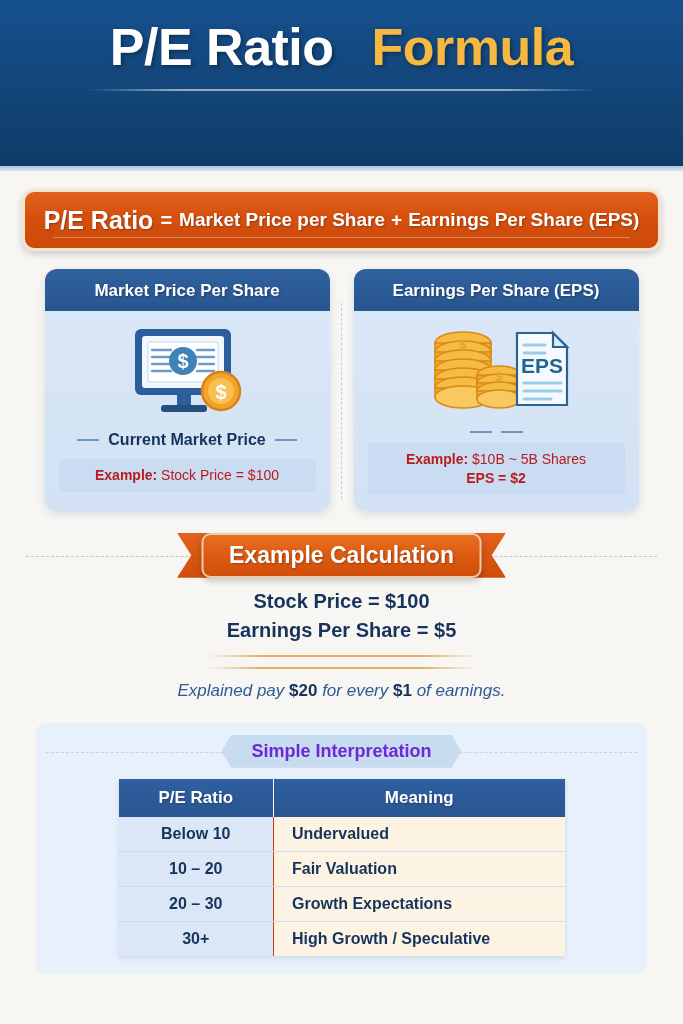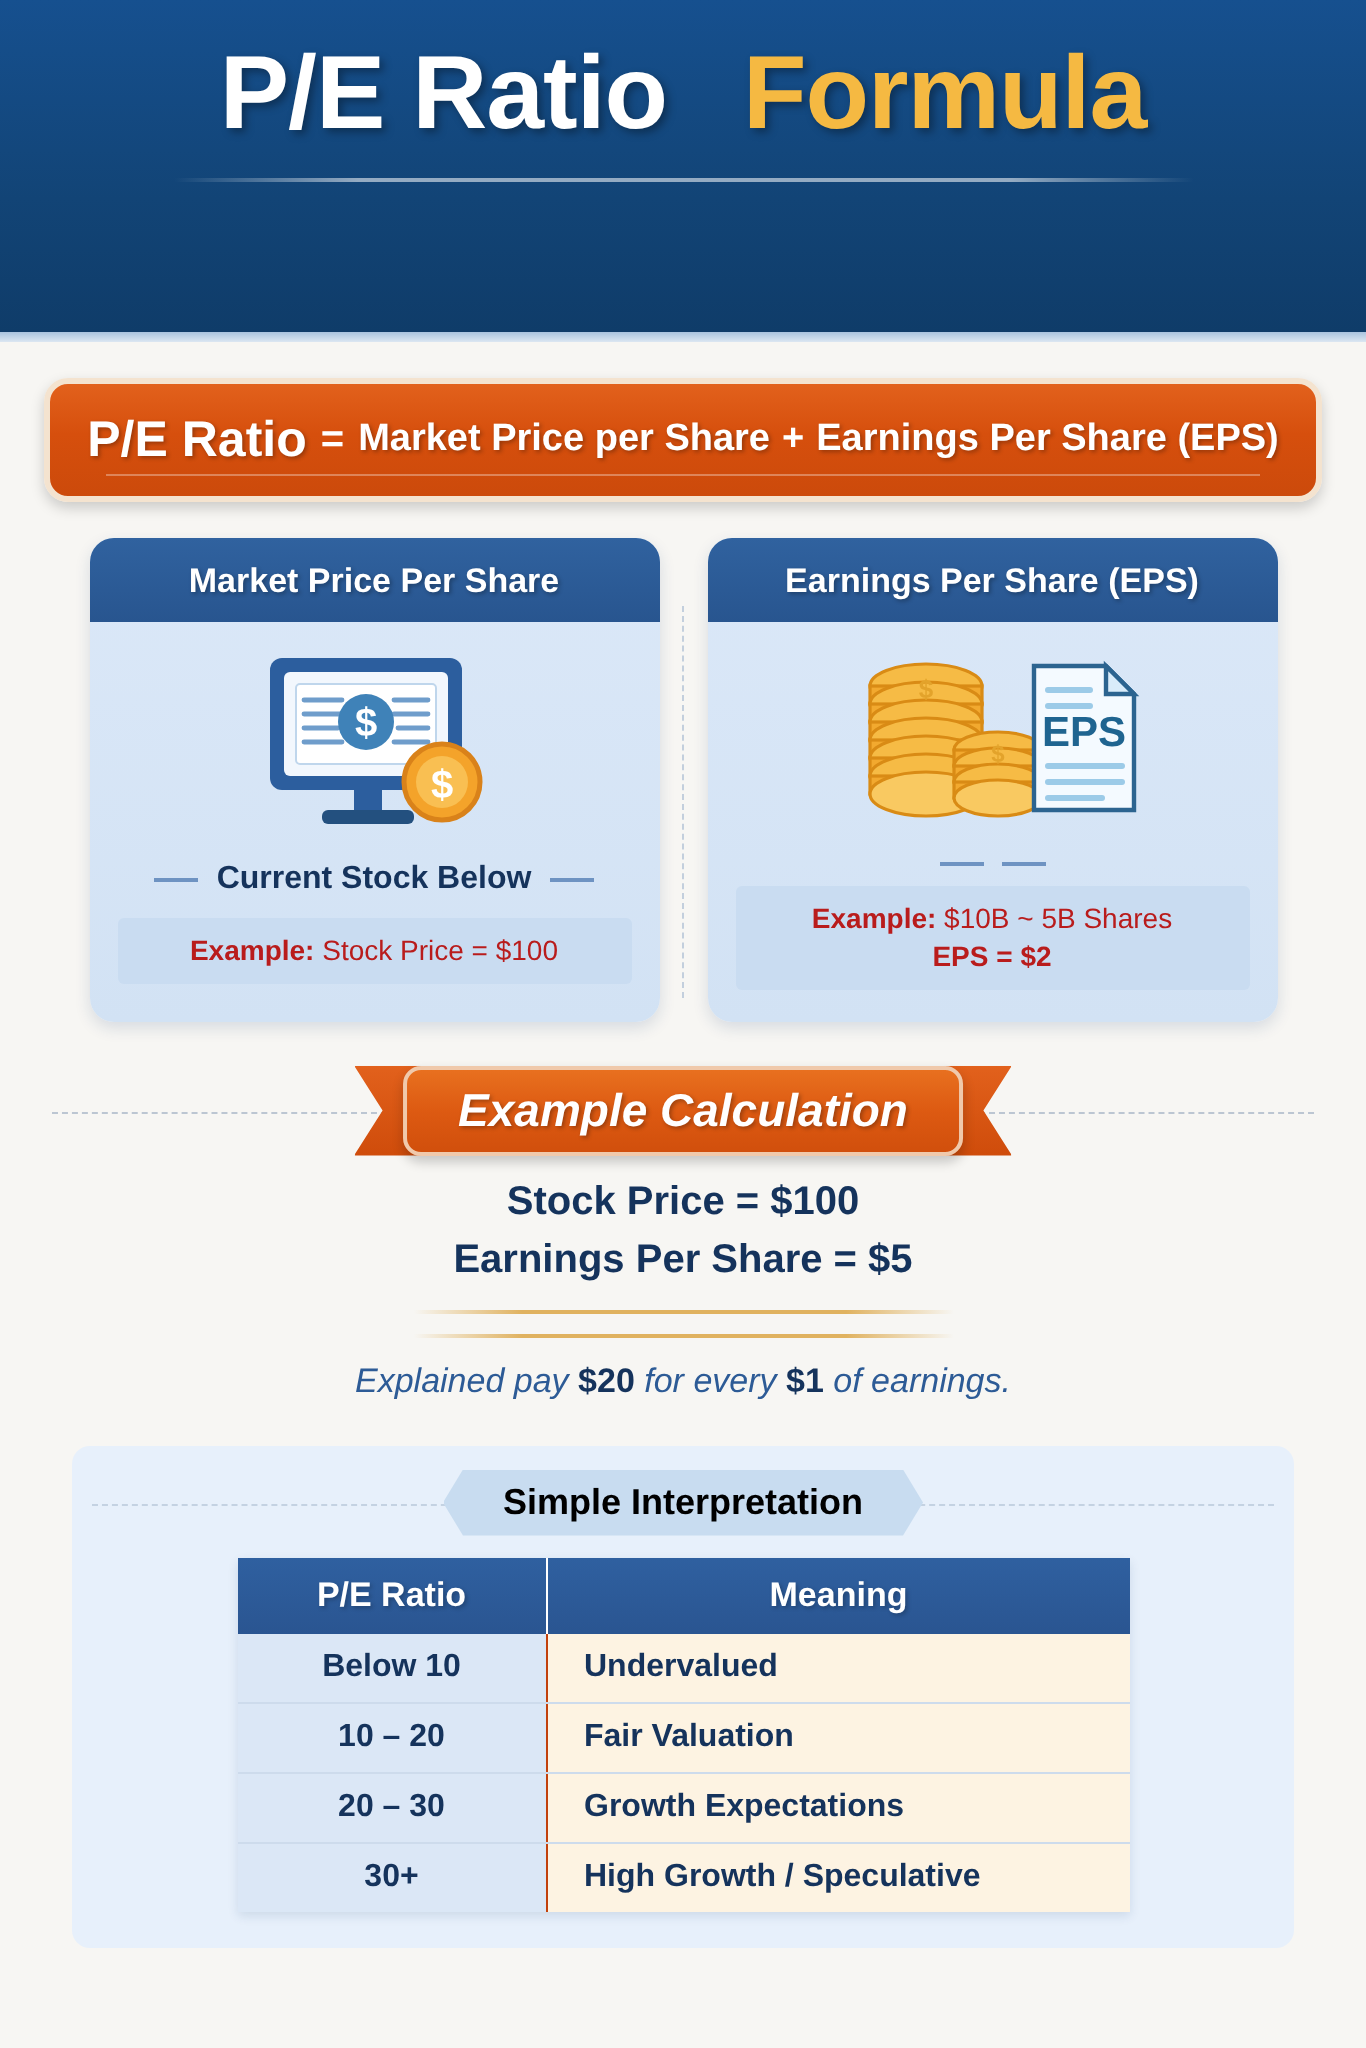--- a/index.html
+++ b/index.html
@@ -154,21 +154,20 @@
     background:linear-gradient(180deg,#e8701f 0%,#dd5a12 50%,#d14f0c 100%);
     border:2px solid #f0c9ab;
     border-radius:9px;
     padding:7px 26px;
     color:#fff;
     font-size:23px; font-weight:bold;
     text-shadow:1px 1px 2px rgba(0,0,0,.3);
     box-shadow:0 3px 6px rgba(0,0,0,.2);
     white-space:nowrap;
     z-index:2;
-    font-style:italic;
   }
 
   
   .calc{ text-align:center; padding:6px 0 0; }
   .calc .line{ font-size:20px; font-weight:bold; color:#15335c; line-height:1.45; }
   .calc .gold-rule{
     width:270px; height:2px; margin:10px auto;
     background:linear-gradient(90deg,rgba(226,180,96,0),#e0b25f 20%,#e0b25f 80%,rgba(226,180,96,0));
   }
   .calc .result{ font-size:25px; font-weight:bold; color:#15335c; }
@@ -190,21 +189,21 @@
   .interp-ribbon-wrap{ position:relative; height:34px; }
   .interp-dash{
     position:absolute; left:10px; right:10px; top:17px;
     border-top:1px dashed #c4d2e2;
   }
   .interp-ribbon{
     position:absolute; left:50%; top:0; transform:translateX(-50%);
     background:#c8dcf0;
     clip-path:polygon(10px 0,calc(100% - 10px) 0,100% 50%,calc(100% - 10px) 100%,10px 100%,0 50%);
     padding:6px 30px;
-    font-size:18px; font-weight:bold; color:#000000;
+    font-size:18px; font-weight:bold; color:#6d28d9;
     white-space:nowrap;
   }
   table.interp-table{
     width:446px; margin:10px auto 0;
     border-collapse:collapse;
     box-shadow:0 2px 5px rgba(20,60,110,.12);
   }
   table.interp-table th{
     background:linear-gradient(180deg,#2f60a0,#2a5591);
     color:#fff; font-size:17px; font-weight:bold;
@@ -280,21 +279,21 @@
           <text x="62" y="43" font-family="Liberation Sans, sans-serif" font-size="20" font-weight="bold" fill="#ffffff" text-anchor="middle">$</text>
           <rect x="56" y="70" width="14" height="10" fill="#2c5e9e"></rect>
           <rect x="40" y="80" width="46" height="7" rx="3" fill="#23507f"></rect>
           <circle cx="100" cy="66" r="19" fill="#f4a32a" stroke="#d9821a" stroke-width="2.5"></circle>
           <circle cx="100" cy="66" r="13" fill="#f9bf52"></circle>
           <text x="100" y="74" font-family="Liberation Sans, sans-serif" font-size="20" font-weight="bold" fill="#ffffff" text-anchor="middle">$</text>
         </svg>
       </div>
       <div class="sub">
         <span class="dash"></span>
-        <span>Current Stock Below</span>
+        <span>Current Market Price</span>
         <span class="dash"></span>
       </div>
       <div class="chip">
         <b>Example:</b>
         <span>Stock Price = $100</span>
       </div>
     </div>
   </div>
 
   <div class="card">

